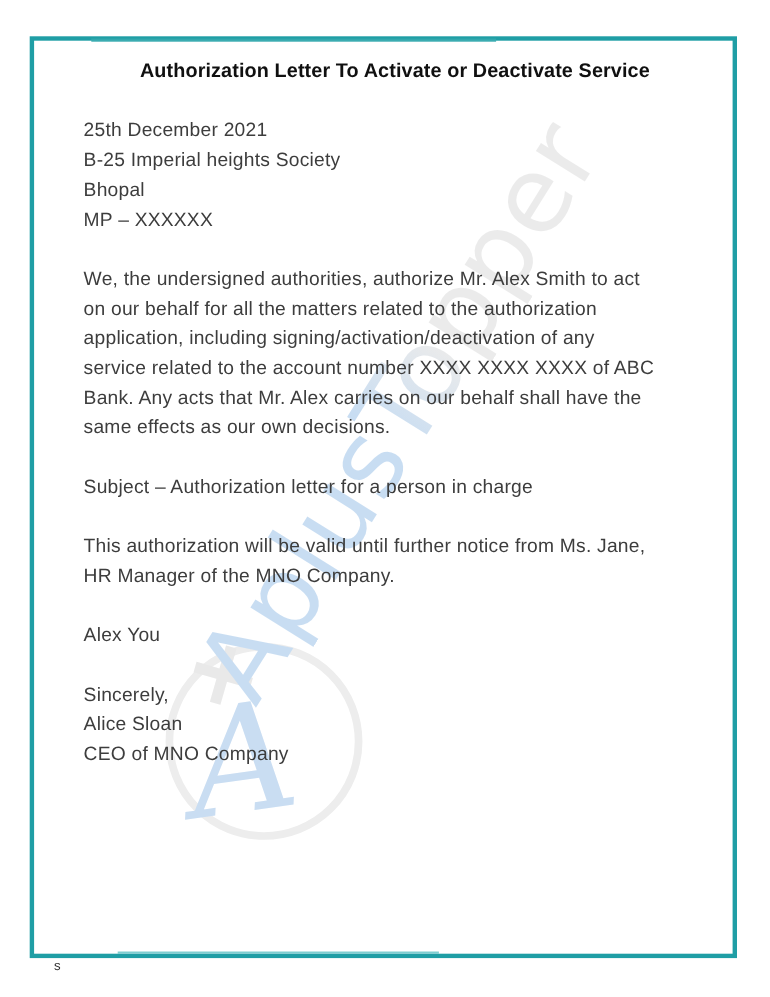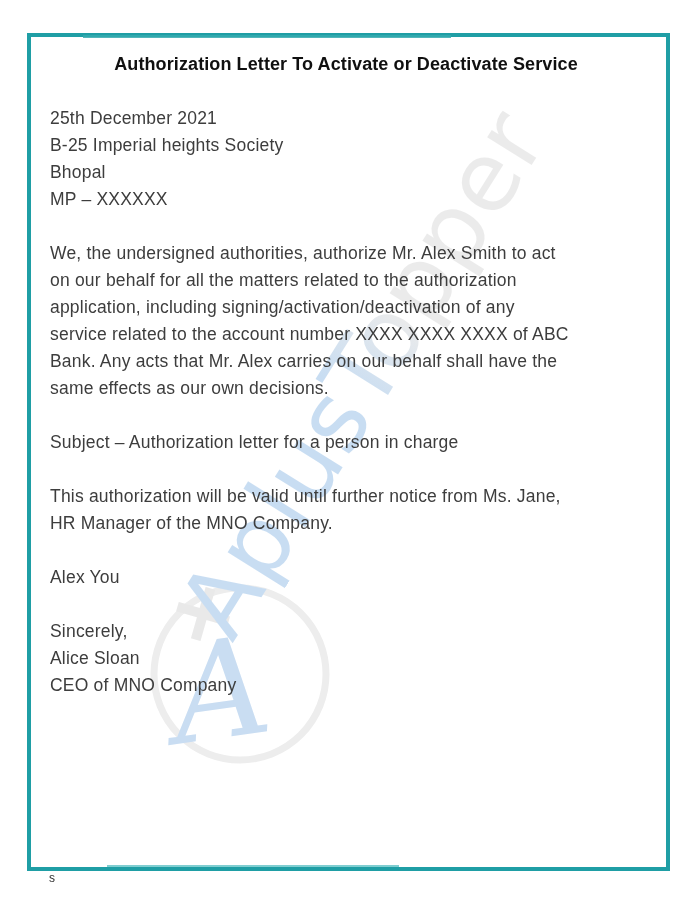--- a/index.html
+++ b/index.html
@@ -69,21 +69,21 @@
   .content {
     position: absolute;
     left: 50px; top: 51px;
     width: 592px;
     z-index: 2;
     color: #3d3d3d;
     font-size: 17.5px;
     line-height: 27px;
     letter-spacing: 0.2px;
   }
-  .block { white-space: pre-line; }
+  .block { white-space: pre-line; margin-left: 26px; }
   .block + .block { margin-top: 27px; }
   .title {
     text-align: center;
     font-size: 18px;
     font-weight: 700;
     color: #101010;
     letter-spacing: 0.1px;
   }
   .footnote {
     position: absolute;

